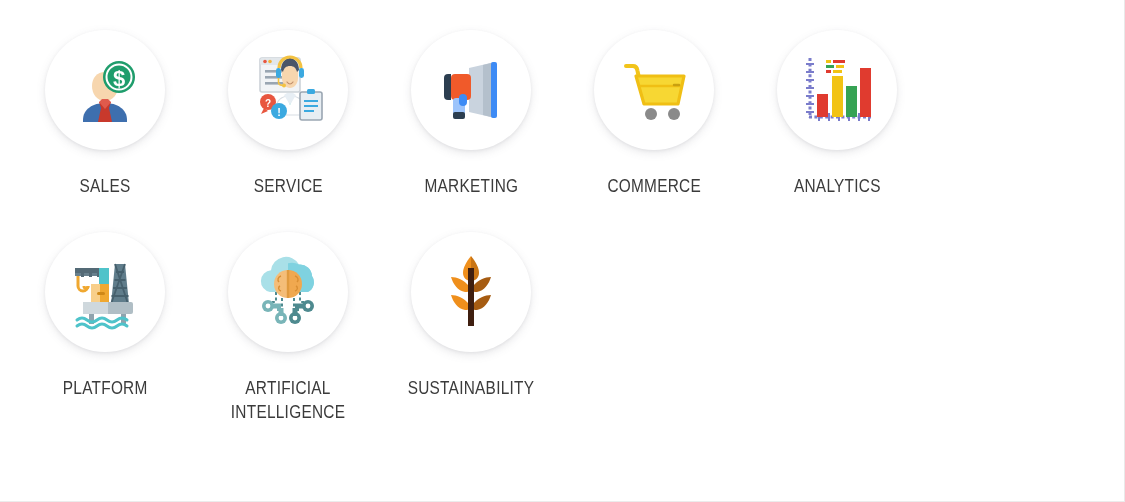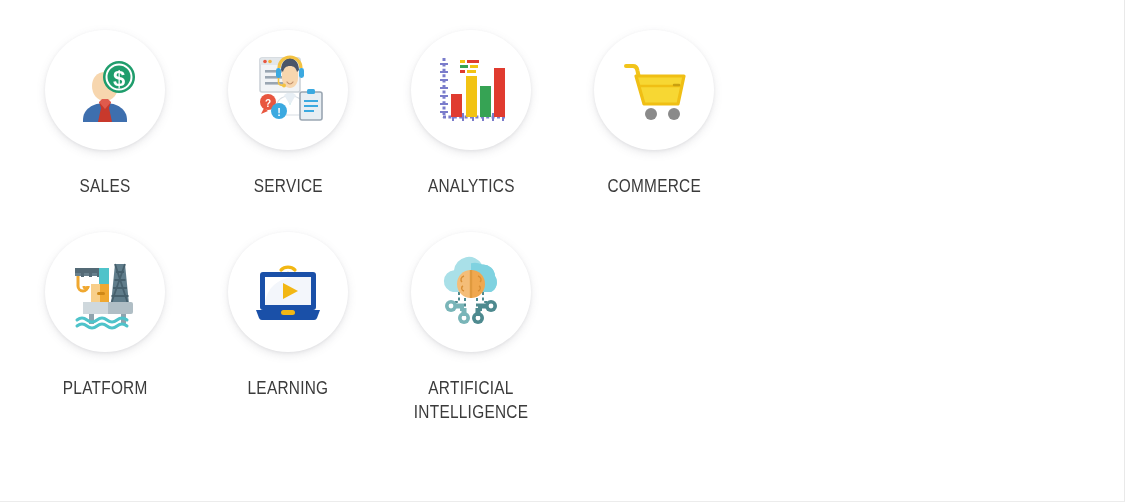--- a/index.html
+++ b/index.html
@@ -136,20 +136,49 @@
             <g fill="#3ba9e0">
                 <rect x="58" y="52" width="14" height="2"></rect>
                 <rect x="58" y="57" width="14" height="2"></rect>
                 <rect x="58" y="62" width="10" height="2"></rect>
               </g>
           </svg>
         </div>
         <div class="label">SERVICE</div>
       </div>
 
+      <div class="cell">
+        <div class="disc">
+          <svg width="84" height="84" viewBox="0 0 84 84">
+            <path d="M40 20l26-6v56l-26-6z" fill="#c9d3de"></path>
+            <path d="M54 17l12-3v56l-12-3z" fill="#b4c0cc"></path>
+            <rect x="62" y="14" width="6" height="56" rx="2" fill="#3d8bf5"></rect>
+            <rect x="22" y="26" width="20" height="26" rx="4" fill="#f05a2a"></rect>
+            <path d="M22 26h-3a4 4 0 0 0-4 4v18a4 4 0 0 0 4 4h3z" fill="#2c3e50"></path>
+            <rect x="24" y="50" width="12" height="20" rx="3" fill="#9dc4fb"></rect>
+            <rect x="24" y="64" width="12" height="7" rx="2" fill="#2c3e50"></rect>
+            <rect x="30" y="46" width="8" height="12" rx="4" fill="#3d8bf5"></rect>
+          </svg>
+        </div>
+        <div class="label">MARKETING</div>
+      </div>
+
+      <div class="cell">
+        <div class="disc">
+          <svg width="84" height="84" viewBox="0 0 84 84">
+            <path d="M14 18h7c2.5 0 4 2 4.4 4.3L27 30" fill="none" stroke="#f2c41a" stroke-width="4" stroke-linecap="round"></path>
+            <path d="M24 28h48l-6 28H32z" fill="#f7d733" stroke="#f0bf14" stroke-width="3.2" stroke-linejoin="round"></path>
+            <path d="M27 38h42" stroke="#f0bf14" stroke-width="2.4"></path>
+            <path d="M62 37h5" stroke="#c9a010" stroke-width="2.4" stroke-linecap="round"></path>
+            <circle cx="39" cy="66" r="6" fill="#8a8a8a"></circle>
+            <circle cx="62" cy="66" r="6" fill="#8a8a8a"></circle>
+          </svg>
+        </div>
+        <div class="label">COMMERCE</div>
+      </div>
 
       <div class="cell">
         <div class="disc">
           <svg width="84" height="84" viewBox="0 0 84 84">
             <g stroke="#7a7ccb" stroke-width="3" stroke-dasharray="3 2.4" stroke-linecap="butt">
               <line x1="15" y1="10" x2="15" y2="70"></line>
               <line x1="14" y1="69" x2="76" y2="69"></line>
             </g>
             <g stroke="#7a7ccb" stroke-width="2">
               <line x1="11" y1="16" x2="19" y2="16"></line>
@@ -176,34 +205,20 @@
               <rect x="31" y="12" width="5" height="3" fill="#f2c314"></rect>
                 <rect x="38" y="12" width="12" height="3" fill="#e03b2f"></rect>
               <rect x="31" y="17" width="8" height="3" fill="#36a354"></rect>
                 <rect x="41" y="17" width="8" height="3" fill="#f2c314"></rect>
               <rect x="31" y="22" width="5" height="3" fill="#e03b2f"></rect>
                 <rect x="38" y="22" width="9" height="3" fill="#f2c314"></rect>
             </g>
           </svg>
         </div>
         <div class="label">ANALYTICS</div>
-      </div>
-
-      <div class="cell">
-        <div class="disc">
-          <svg width="84" height="84" viewBox="0 0 84 84">
-            <path d="M14 18h7c2.5 0 4 2 4.4 4.3L27 30" fill="none" stroke="#f2c41a" stroke-width="4" stroke-linecap="round"></path>
-            <path d="M24 28h48l-6 28H32z" fill="#f7d733" stroke="#f0bf14" stroke-width="3.2" stroke-linejoin="round"></path>
-            <path d="M27 38h42" stroke="#f0bf14" stroke-width="2.4"></path>
-            <path d="M62 37h5" stroke="#c9a010" stroke-width="2.4" stroke-linecap="round"></path>
-            <circle cx="39" cy="66" r="6" fill="#8a8a8a"></circle>
-            <circle cx="62" cy="66" r="6" fill="#8a8a8a"></circle>
-          </svg>
-        </div>
-        <div class="label">COMMERCE</div>
       </div>
 
     </div>
 
     <div class="row row-2">
 
       <div class="cell">
         <div class="disc">
           <svg width="84" height="84" viewBox="0 0 84 84">
             <rect x="12" y="18" width="32" height="5" fill="#546a76"></rect>
@@ -228,39 +243,20 @@
             <rect x="20" y="52" width="25" height="12" fill="#cfd8dd"></rect>
             <rect x="26" y="64" width="5" height="10" fill="#8fa3ad"></rect>
             <rect x="58" y="64" width="5" height="10" fill="#8fa3ad"></rect>
             <path d="M14 70q5 -4 10 0t10 0t10 0t10 0t10 0" fill="none" stroke="#4fc3ca" stroke-width="3" stroke-linecap="round"></path>
             <path d="M14 76q5 -4 10 0t10 0t10 0t10 0t10 0" fill="none" stroke="#4fc3ca" stroke-width="3" stroke-linecap="round"></path>
           </svg>
         </div>
         <div class="label">PLATFORM</div>
       </div>
 
-      <div class="cell">
-        <div class="disc">
-          <svg width="84" height="84" viewBox="0 0 84 84">
-            <g fill="none" stroke="#f2b714" stroke-width="3.2" stroke-linecap="round">
-              <path d="M35 20a10 10 0 0 1 14 0"></path>
-              <path d="M38 25a5.5 5.5 0 0 1 8 0"></path>
-            </g>
-            <circle cx="42" cy="29" r="2.4" fill="#f2b714"></circle>
-            <rect x="14" y="22" width="56" height="38" rx="3" fill="#1a50a8"></rect>
-            <rect x="19" y="27" width="46" height="28" rx="1.5" fill="#ffffff"></rect>
-            <path d="M19 27h46v28H19z" fill="#ffffff"></path>
-            <path d="M19 55c0-16 14-28 30-28h16v28z" fill="#f3f6fb"></path>
-            <path d="M37 33l15 8-15 8z" fill="#f2b714"></path>
-            <path d="M10 60h64l-3 8a3 3 0 0 1-2.8 2H15.8A3 3 0 0 1 13 68z" fill="#1a50a8"></path>
-            <rect x="35" y="60" width="14" height="5" rx="2.5" fill="#f2b714"></rect>
-          </svg>
-        </div>
-        <div class="label">LEARNING</div>
-      </div>
 
 
       <div class="cell">
         <div class="disc">
           <svg width="84" height="84" viewBox="0 0 84 84">
             <path d="M24 42a11 11 0 0 1 1-21.8A15 15 0 0 1 53 14.5 12 12 0 0 1 66 26a11 11 0 0 1-4 16z" fill="#a9e0e8"></path>
             <path d="M42 13.2V42h20a11 11 0 0 0 4-16 12 12 0 0 0-13-11.5 15 15 0 0 0-11-1.3z" fill="#7fd2e0"></path>
             <g stroke="#4e8a8f" stroke-width="2" stroke-dasharray="3 2.6" fill="none">
               <path d="M30 42v10h-6"></path>
                 <path d="M54 42v10h6"></path>
@@ -298,16 +294,30 @@
                 <circle cx="49" cy="68" r="2.4" fill="#ffffff"></circle>
               <rect x="46.5" y="58" width="5" height="8" fill="#4e8a8f"></rect>
             </g>
           </svg>
         </div>
         <div class="label">ARTIFICIAL
 INTELLIGENCE</div>
       </div>
 
 
+      <div class="cell">
+        <div class="disc">
+          <svg width="84" height="84" viewBox="0 0 84 84">
+            <path d="M42 6c-5 6-8 12-8 17s4 8 8 8z" fill="#ef8f1c"></path>
+            <path d="M42 6c5 6 8 12 8 17s-4 8-8 8z" fill="#c97515"></path>
+            <path d="M40 36c-5-6-12-9-18-9 2 7 7 14 14 15 2 .3 4-.2 4-2z" fill="#ef8f1c"></path>
+            <path d="M44 36c5-6 12-9 18-9-2 7-7 14-14 15-2 .3-4-.2-4-2z" fill="#a65c12"></path>
+            <path d="M40 54c-5-6-12-9-18-9 2 7 7 14 14 15 2 .3 4-.2 4-2z" fill="#ef8f1c"></path>
+            <path d="M44 54c5-6 12-9 18-9-2 7-7 14-14 15-2 .3-4-.2-4-2z" fill="#a65c12"></path>
+            <rect x="39" y="18" width="6" height="58" fill="#3f1f10"></rect>
+          </svg>
+        </div>
+        <div class="label">SUSTAINABILITY</div>
+      </div>
     </div>
 
   </div>
 </div>
 
 </body></html>

